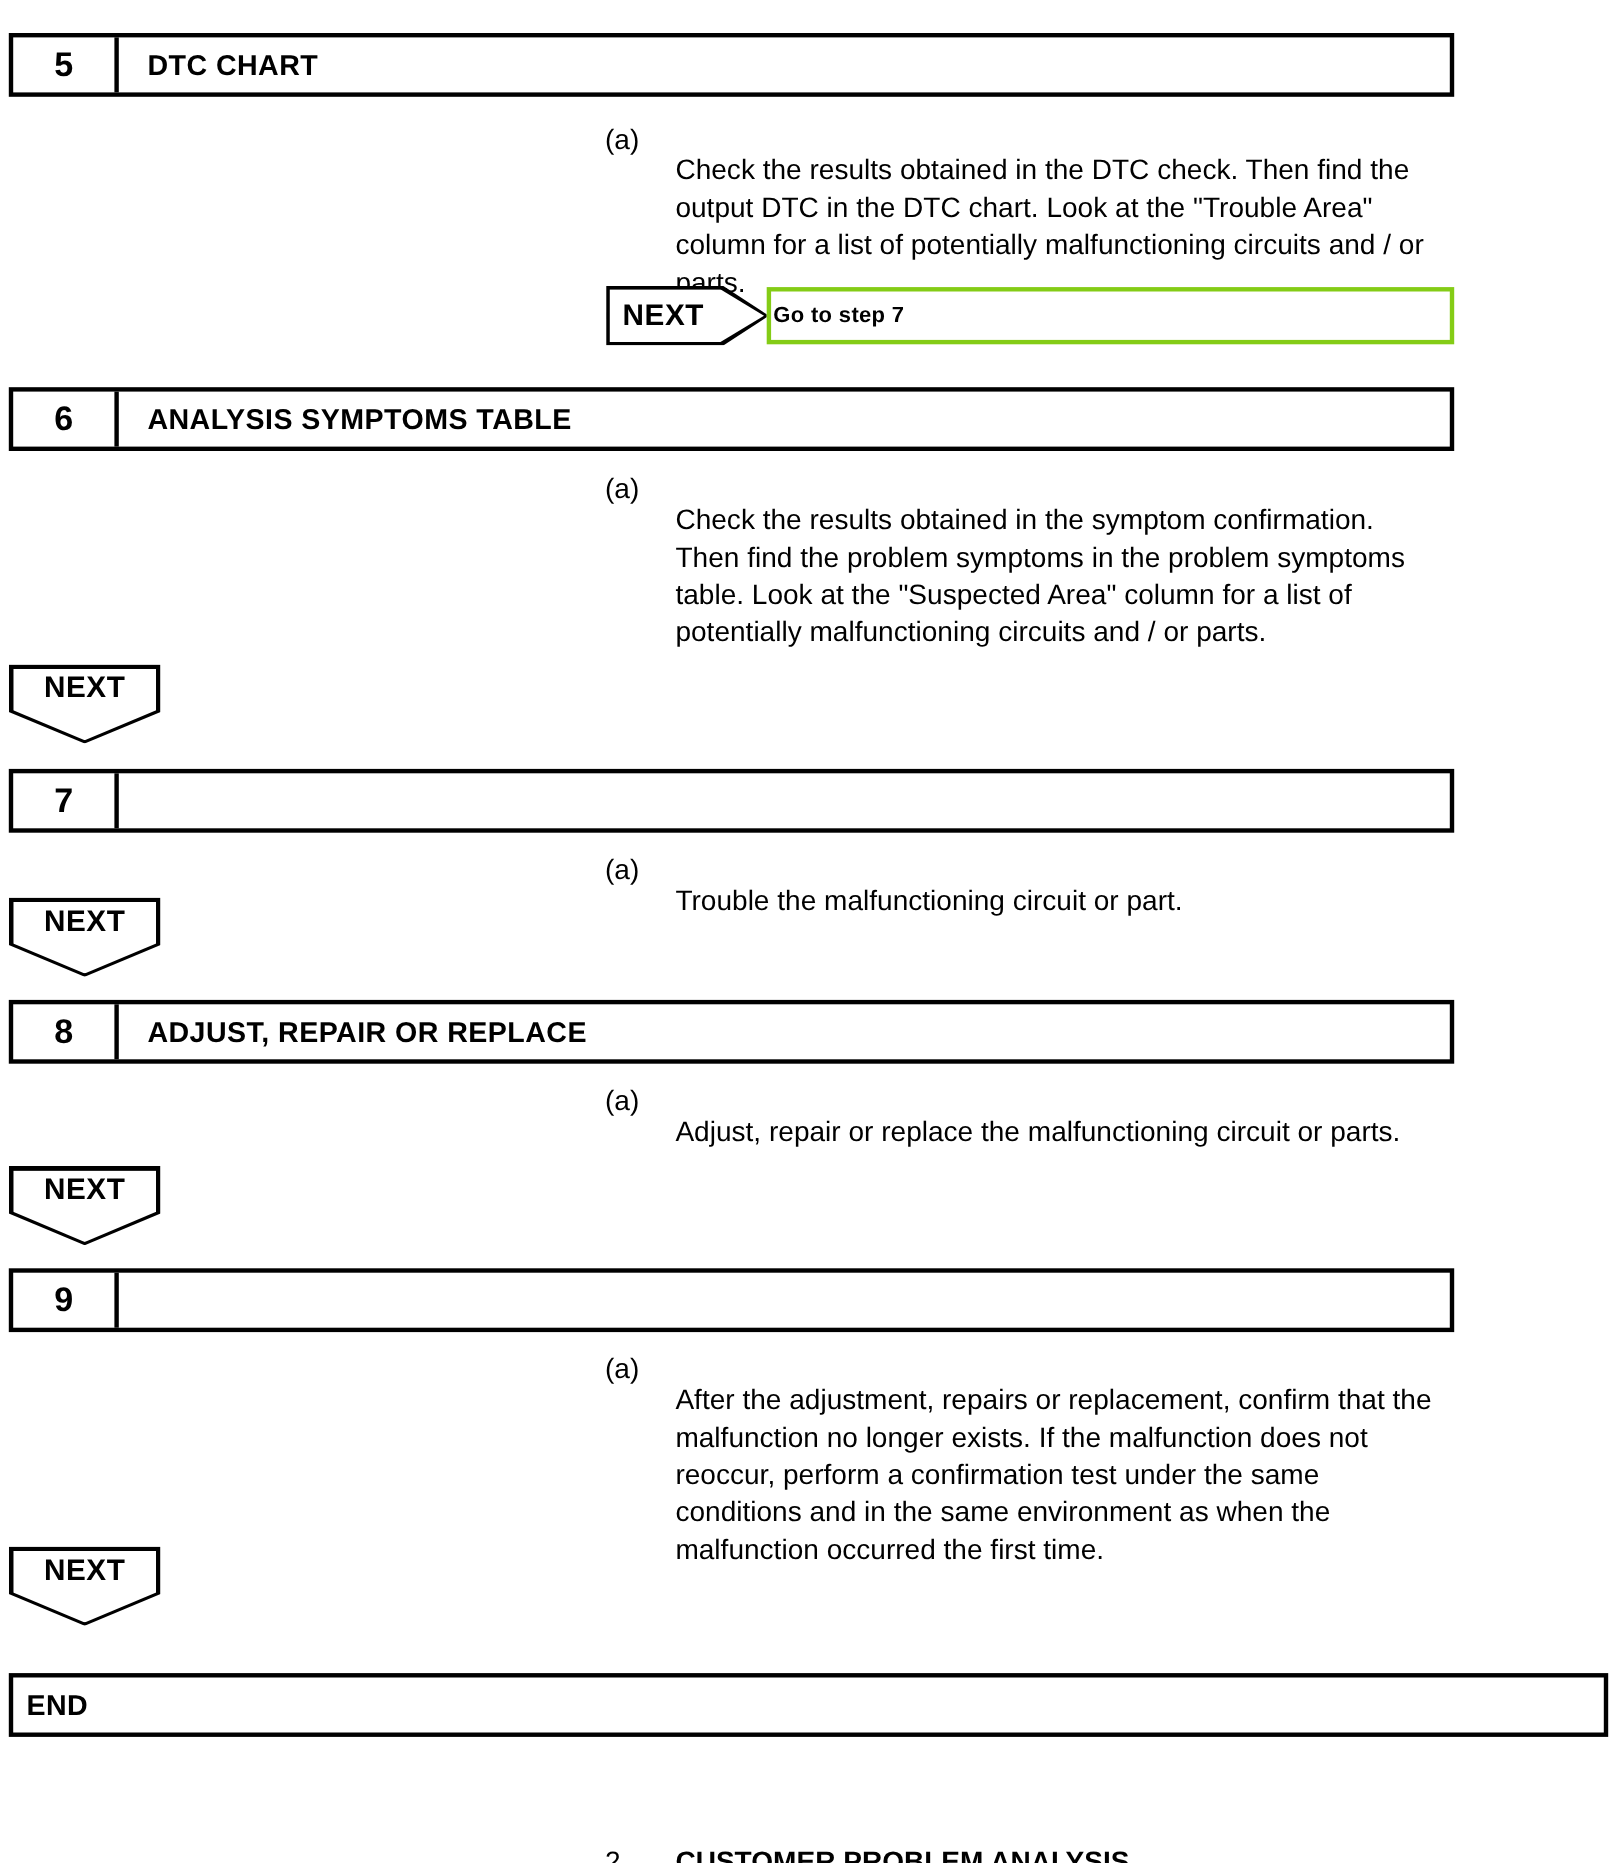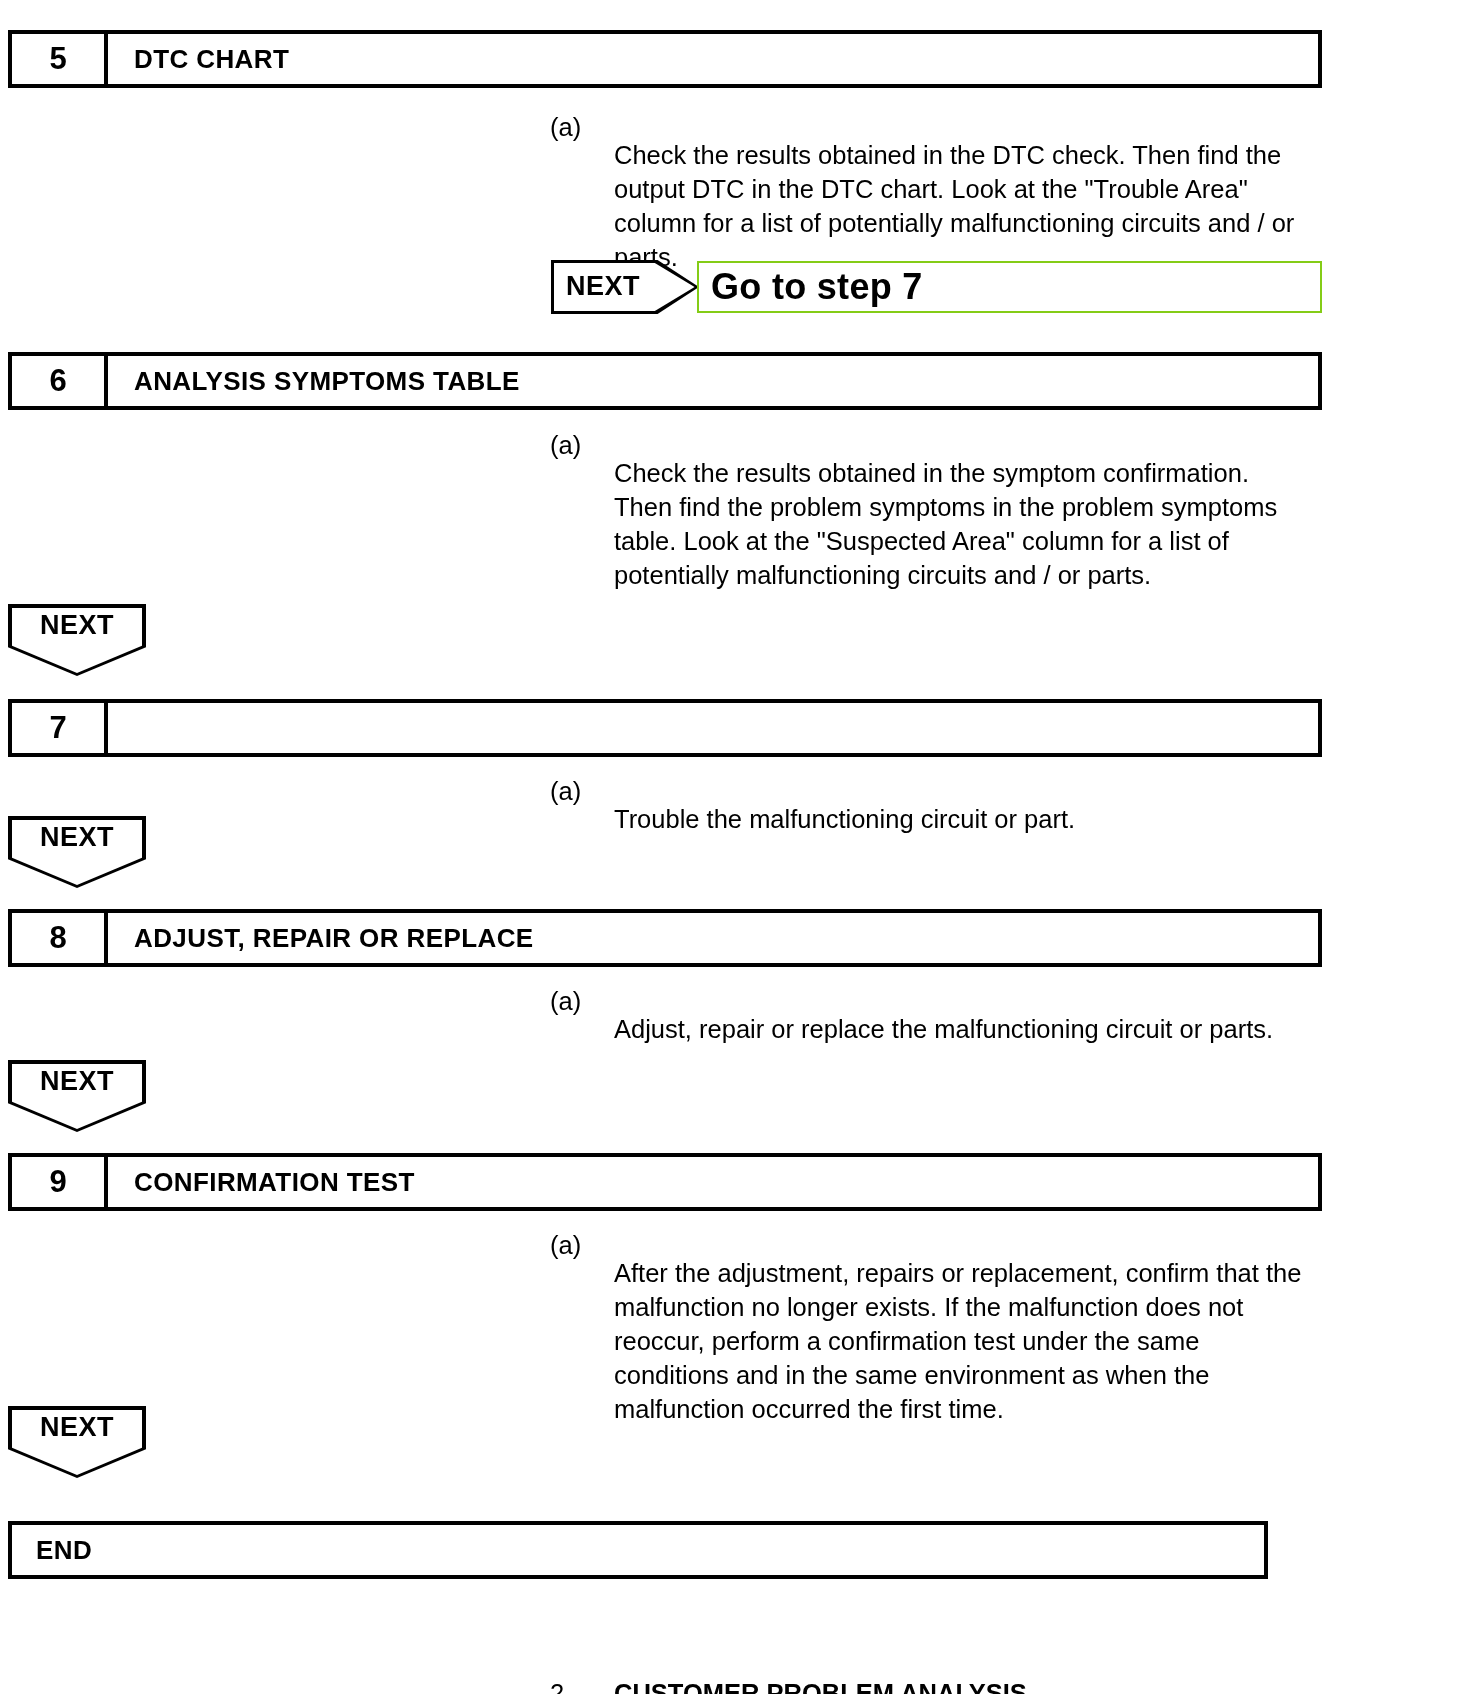--- a/index.html
+++ b/index.html
@@ -127,41 +127,41 @@
     left: 0; top: 11px;
     width: 104px;
     text-align: center;
     font-size: 27px;
     font-weight: bold;
     letter-spacing: 0.5px;
   }
 
   .goto-box {
     position: absolute;
-    border: 2px solid #84cc16;
-    background: #fff;
-    display: flex;
-    align-items: center;
-    padding-left: 12px;
-    font-size: 36px;
+    border: 4px solid #84cc16;
+    background: #fff;
+    display: flex;
+    align-items: center;
+    padding-left: 2px;
+    font-size: 20px;
     font-weight: bold;
     letter-spacing: 0.3px;
   }
 
   
   .end-box {
     position: absolute;
     left: 8px;
-    width: 1260px;
+    width: 1454px;
     height: 58px;
     border: 4px solid #000;
     background: #fff;
     display: flex;
     align-items: center;
-    padding-left: 24px;
+    padding-left: 12px;
     font-size: 26px;
     font-weight: bold;
     letter-spacing: 0.4px;
   }
 
   
   .clipped-line {
     position: absolute;
     left: 550px;
     top: 1676px;
@@ -241,21 +241,20 @@
   </div>
 
   <div class="next-down" style="left:8px; top:1060px;">
     <div class="shape"></div>
     <div class="inner"></div>
     <div class="lbl">NEXT</div>
   </div>
 
   <div class="step-bar" style="top:1153px;">
     <div class="step-num">9</div>
-    <div class="step-title">CONFIRMATION TEST</div>
   </div>
 
   <div class="instr" style="top:1228px;">
     <span class="marker">(a)</span>
     <span class="body">After the adjustment, repairs or replacement, confirm that the malfunction no longer exists. If the malfunction does not reoccur, perform a confirmation test under the same conditions and in the same environment as when the malfunction occurred the first time.</span>
   </div>
 
   <div class="next-down" style="left:8px; top:1406px;">
     <div class="shape"></div>
     <div class="inner"></div>

